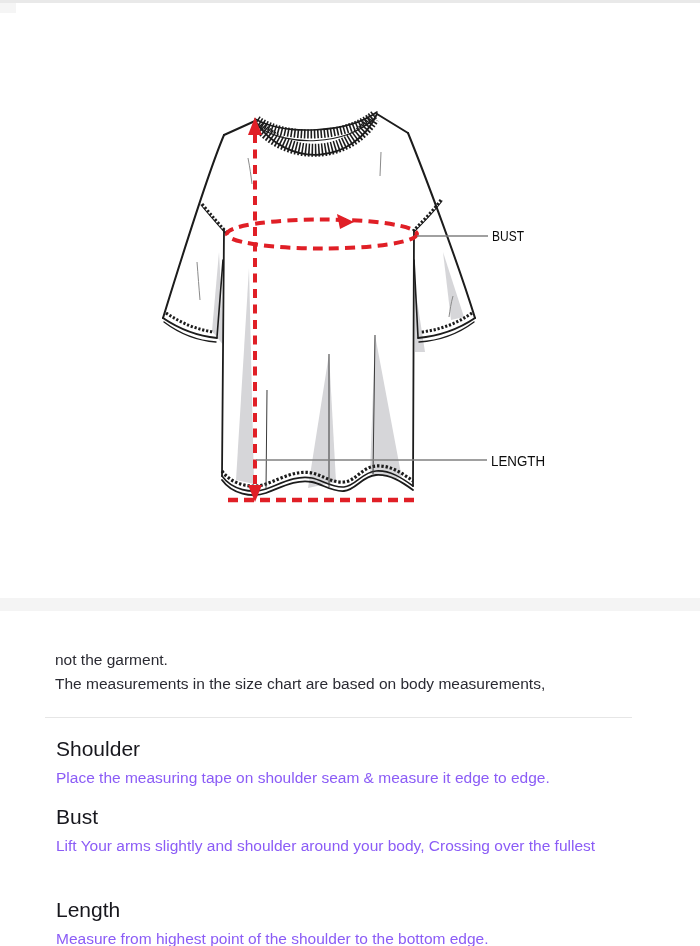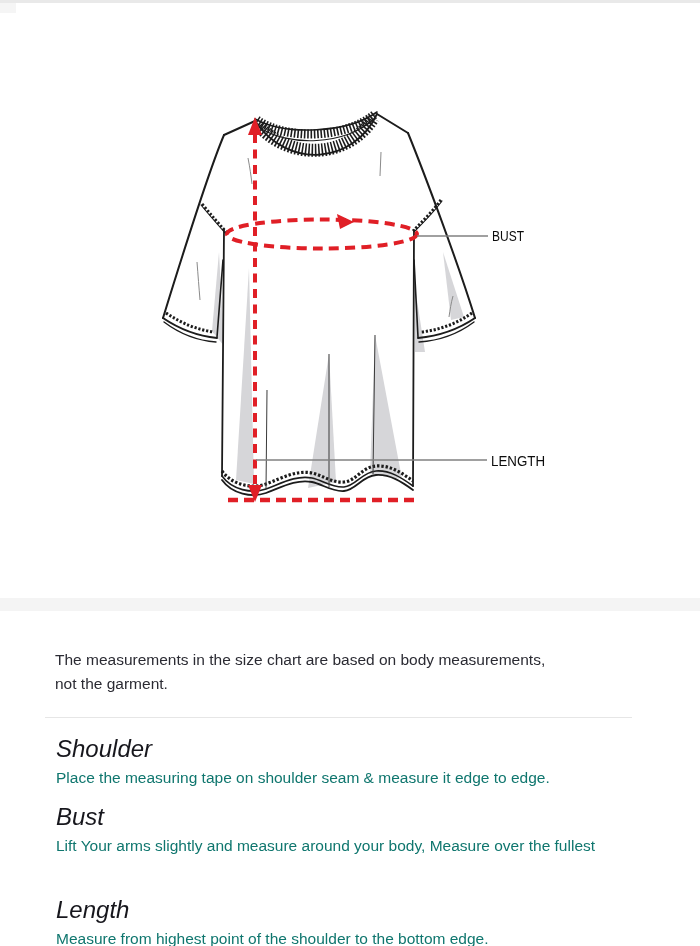--- a/index.html
+++ b/index.html
@@ -13,24 +13,24 @@
   .top-left-box{position:absolute;left:0;top:3px;width:16px;height:10px;background:#f5f5f5;}
   .diagram-wrap{position:absolute;left:0;top:0;width:700px;height:598px;}
   .gray-band{position:absolute;left:0;top:598px;width:700px;height:13px;background:#f4f4f4;}
   .note{
     position:absolute;left:55px;top:648px;width:560px;
     font-size:15.5px;line-height:24px;color:#2b2b33;
   }
   .divider{position:absolute;left:45px;top:717px;width:587px;height:1px;background:#e6e6e6;}
   .section{position:absolute;left:56px;right:40px;}
   .section h3{
-    margin:0 0 5px 0;font-size:24px;line-height:22px;font-weight:400;color:#17171d;font-style:italic;
+    margin:0 0 5px 0;font-size:21px;line-height:22px;font-weight:400;color:#17171d;
   }
   .section .body-line{
-    margin:0;font-size:15.5px;line-height:26px;font-weight:400;color:#0f766e;
+    margin:0;font-size:15.5px;line-height:26px;font-weight:400;color:#8b5cf6;
   }
   #sec-shoulder{top:738px;}
   #sec-bust{top:806px;}
   #sec-length{top:899px;}
   svg text{font-family:"Liberation Sans","DejaVu Sans",sans-serif;}
 </style>
 </head>
 <body>
 
 <div class="top-strip"></div>
@@ -111,32 +111,32 @@
     <text x="492" y="241" font-size="15" font-weight="500" fill="#0c0c0c" textLength="32" lengthAdjust="spacingAndGlyphs">BUST</text>
 
     <line x1="256" y1="460" x2="487" y2="460" stroke="#808080" stroke-width="1.6"></line>
     <text x="491" y="466" font-size="15" font-weight="500" fill="#0c0c0c" textLength="54" lengthAdjust="spacingAndGlyphs">LENGTH</text>
   </svg>
 </div>
 
 <div class="gray-band"></div>
 
 <div class="note">
+  <div> not the garment.</div>
   <div>The measurements in the size chart are based on body measurements,</div>
-  <div> not the garment.</div>
 </div>
 
 <div class="divider"></div>
 
 <div class="section" id="sec-shoulder">
   <h3>Shoulder</h3>
   <p class="body-line">Place the measuring tape on shoulder seam &amp; measure it edge to edge.</p>
 </div>
 
 <div class="section" id="sec-bust">
   <h3>Bust</h3>
-  <p class="body-line">Lift Your arms slightly and measure around your body, Measure over the fullest</p>
+  <p class="body-line">Lift Your arms slightly and shoulder around your body, Crossing over the fullest</p>
 </div>
 
 <div class="section" id="sec-length">
   <h3>Length</h3>
   <p class="body-line">Measure from highest point of the shoulder to the bottom edge.</p>
 </div>
 
 </body></html>

